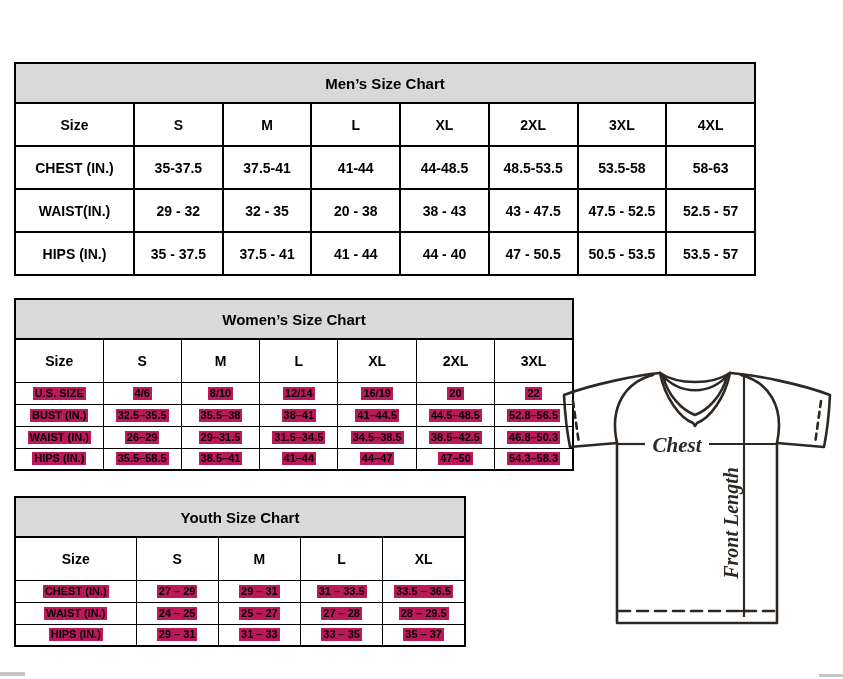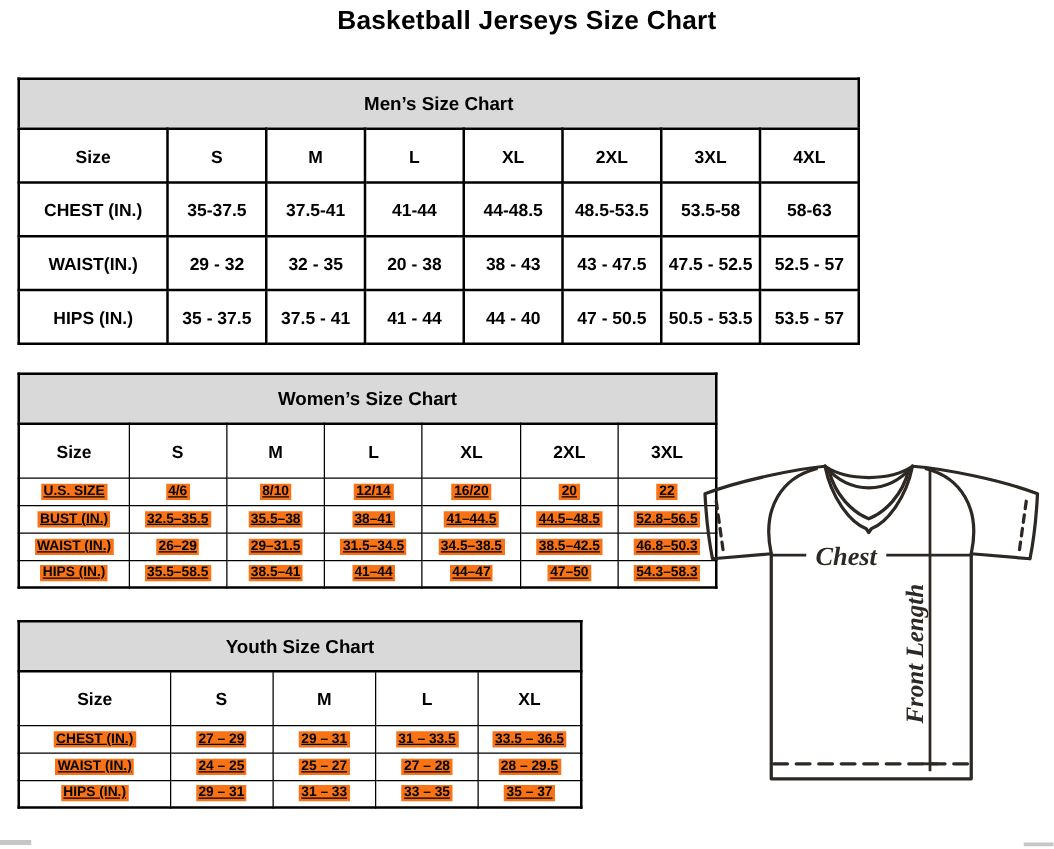--- a/index.html
+++ b/index.html
@@ -1,57 +1,56 @@
 <!DOCTYPE html>
 <html><head>
 <meta charset="utf-8">
 <style>
   html,body{margin:0;padding:0;background:#fff;}
   .page{position:relative;width:843px;height:679px;background:#ffffff;overflow:hidden;
         font-family:"Liberation Sans",sans-serif;color:#000;}
   .page-title{position:absolute;left:0;right:0;top:5px;margin:0;text-align:center;
         font-size:21px;font-weight:bold;letter-spacing:0.2px;}
   .chart{position:absolute;}
-  .chart-men{left:14px;top:62px;width:674px;}
+  .chart-men{left:14px;top:62px;width:742px;}
   .chart-women{left:14px;top:298px;width:560px;}
   .chart-youth{left:14px;top:496px;width:452px;}
   .band{box-sizing:border-box;border:2px solid #000;border-bottom:0;background:#d9d9d9;
         height:40px;display:flex;align-items:center;justify-content:center;
         font-size:15px;font-weight:bold;}
   table{width:100%;border-collapse:collapse;table-layout:fixed;border:2px solid #000;}
   th,td{text-align:center;vertical-align:middle;font-weight:bold;padding:0;}
   
   .chart-men th,.chart-men td{border:2px solid #000;font-size:14px;}
   .chart-men tr{height:43px;}
   .chart-men colgroup col:first-child{width:119px;}
   
   .chart-women th,.chart-women td,.chart-youth th,.chart-youth td{border:1px solid #000;}
   .chart-women thead tr,.chart-youth thead tr{height:43px;}
   .chart-women thead th,.chart-youth thead th{font-size:14px;}
   .chart-women tbody tr,.chart-youth tbody tr{height:22px;}
   .chart-women tbody td,.chart-youth tbody td{font-size:11px;}
   .chart-women colgroup col:first-child{width:88px;}
   .chart-youth colgroup col:first-child{width:121px;}
-  .hl{background:#f97316;padding:0 2px;display:inline-block;line-height:13px;text-decoration:underline;}
+  .hl{background:#be185d;padding:0 2px;display:inline-block;line-height:13px;}
   
   .jersey{position:absolute;left:553px;top:358px;width:292px;height:272px;margin:0;}
   .jersey svg{display:block;}
   .diagram-text{font-family:"Liberation Serif",serif;font-style:italic;font-weight:bold;
         fill:#2d2823;}
   
   .frag{position:absolute;background:#c6c6c6;}
   .frag-left{left:0;top:672px;width:25px;height:4px;}
   .frag-right{left:819px;top:674px;width:24px;height:3px;}
 </style>
 </head>
 <body>
 
 <div class="page">
 
-  <h1 class="page-title">Basketball Jerseys Size Chart</h1>
 
   <section class="chart chart-men">
     <div class="band">Men’s Size Chart</div>
     <table>
         <colgroup>
           <col>
           <col>
           <col>
           <col>
           <col>
@@ -128,21 +127,21 @@
             <th>2XL</th>
             <th>3XL</th>
           </tr>
         </thead>
         <tbody>
           <tr>
             <td><span class="hl">U.S. SIZE</span></td>
             <td><span class="hl">4/6</span></td>
             <td><span class="hl">8/10</span></td>
             <td><span class="hl">12/14</span></td>
-            <td><span class="hl">16/20</span></td>
+            <td><span class="hl">16/19</span></td>
             <td><span class="hl">20</span></td>
             <td><span class="hl">22</span></td>
           </tr>
           <tr>
             <td><span class="hl">BUST (IN.)</span></td>
             <td><span class="hl">32.5–35.5</span></td>
             <td><span class="hl">35.5–38</span></td>
             <td><span class="hl">38–41</span></td>
             <td><span class="hl">41–44.5</span></td>
             <td><span class="hl">44.5–48.5</span></td>

